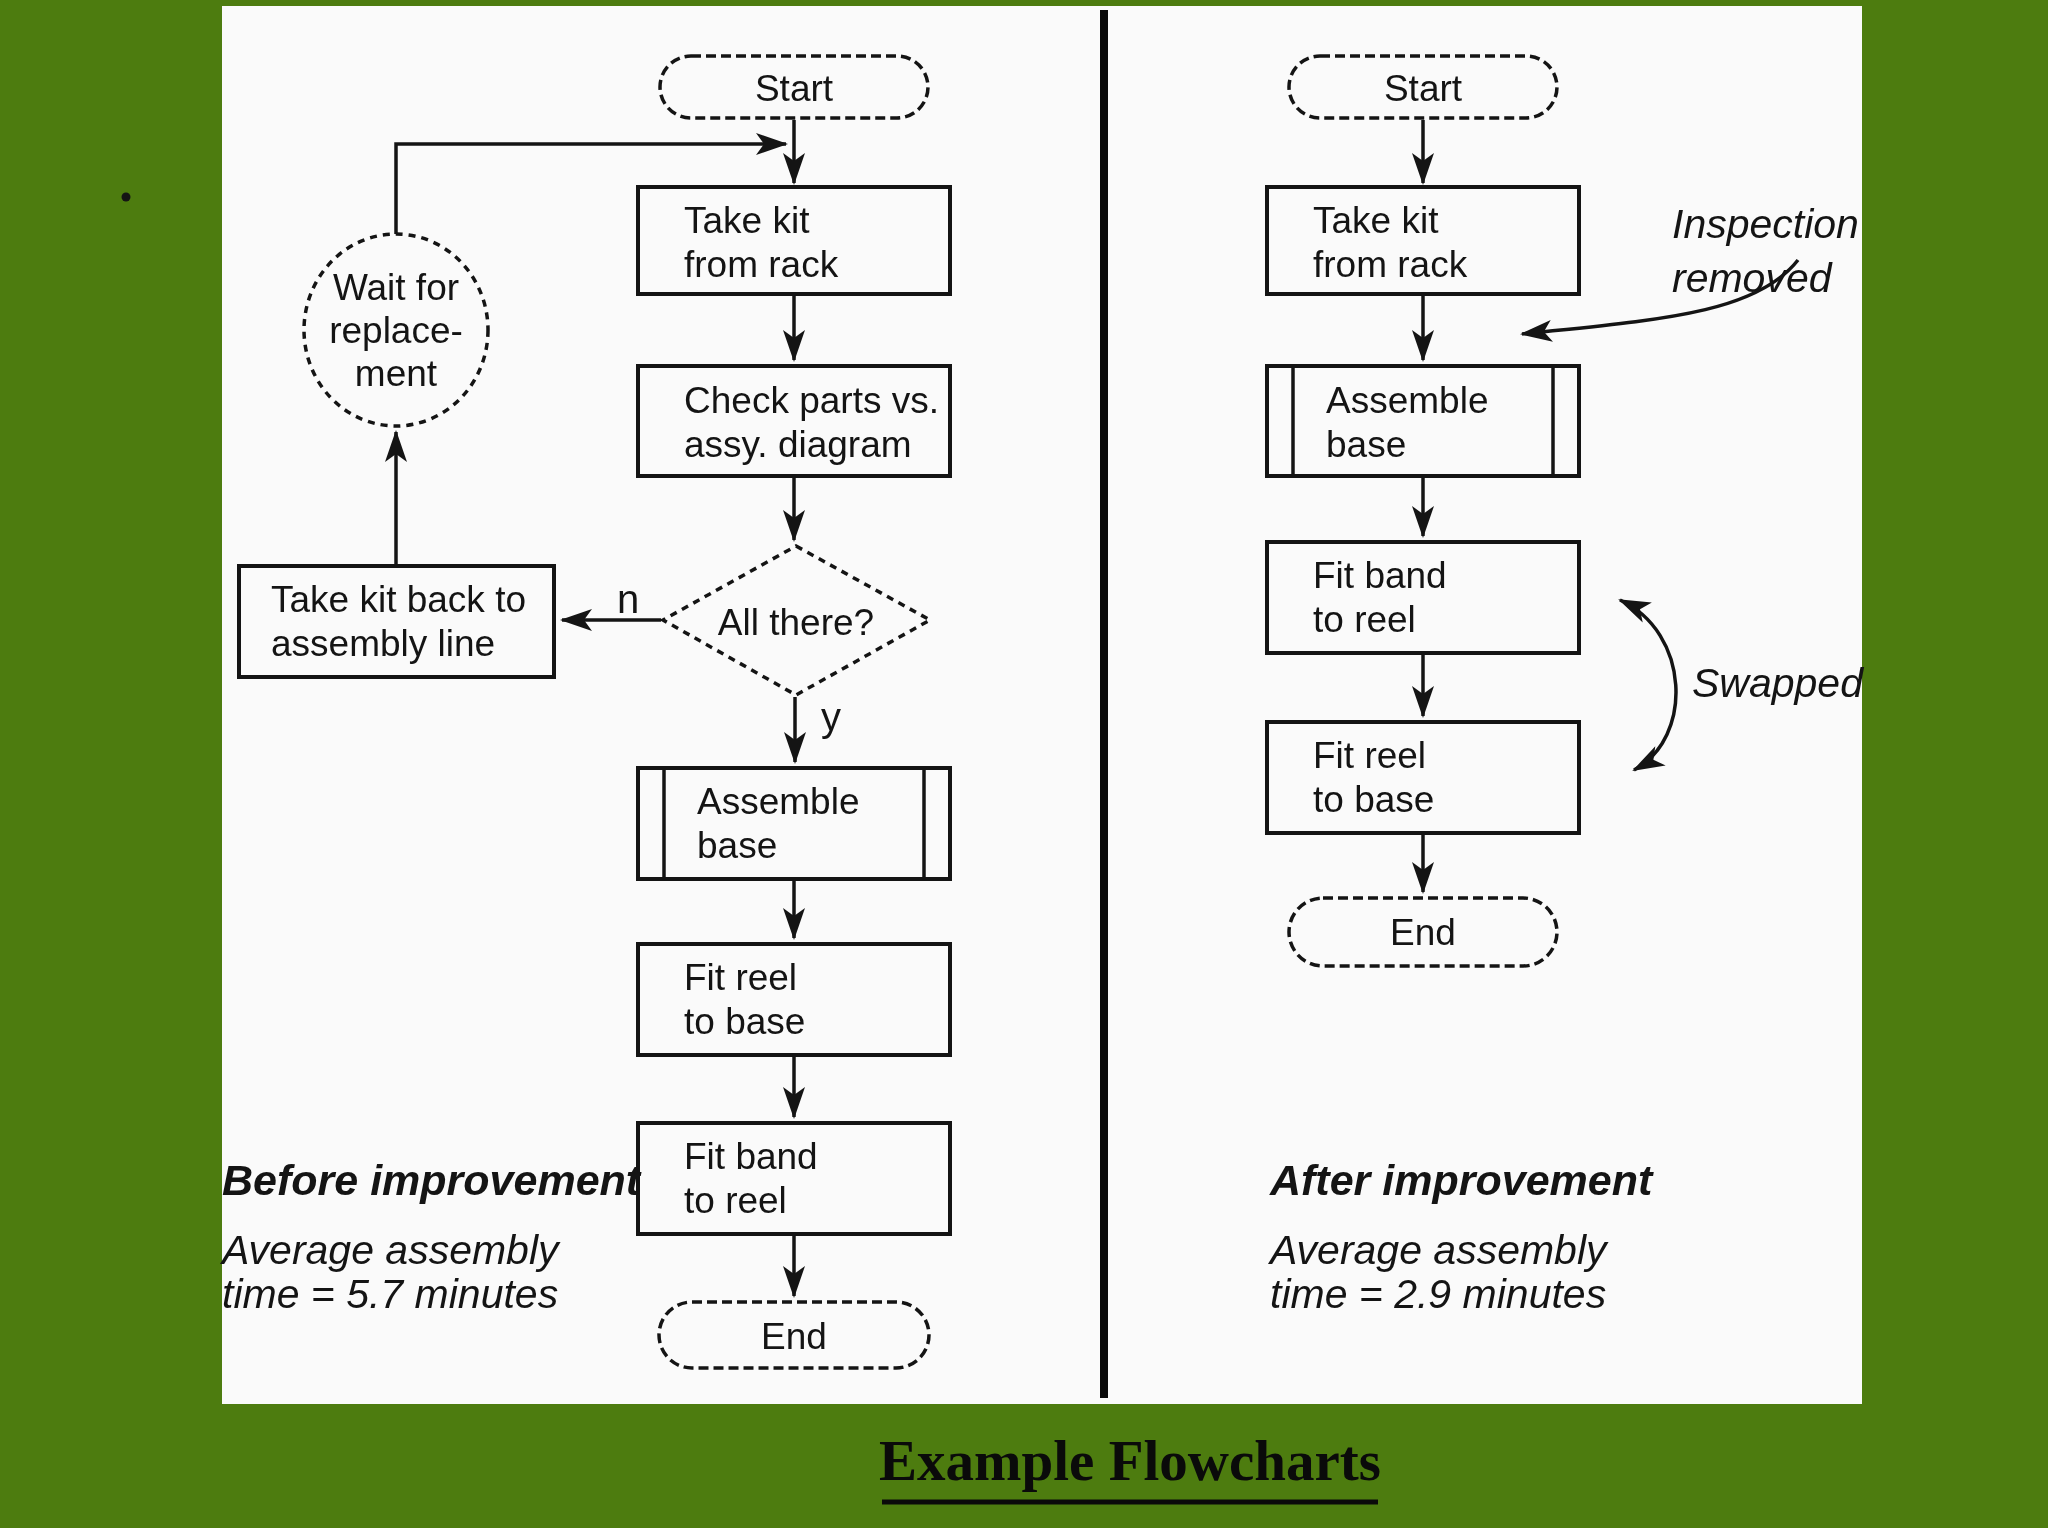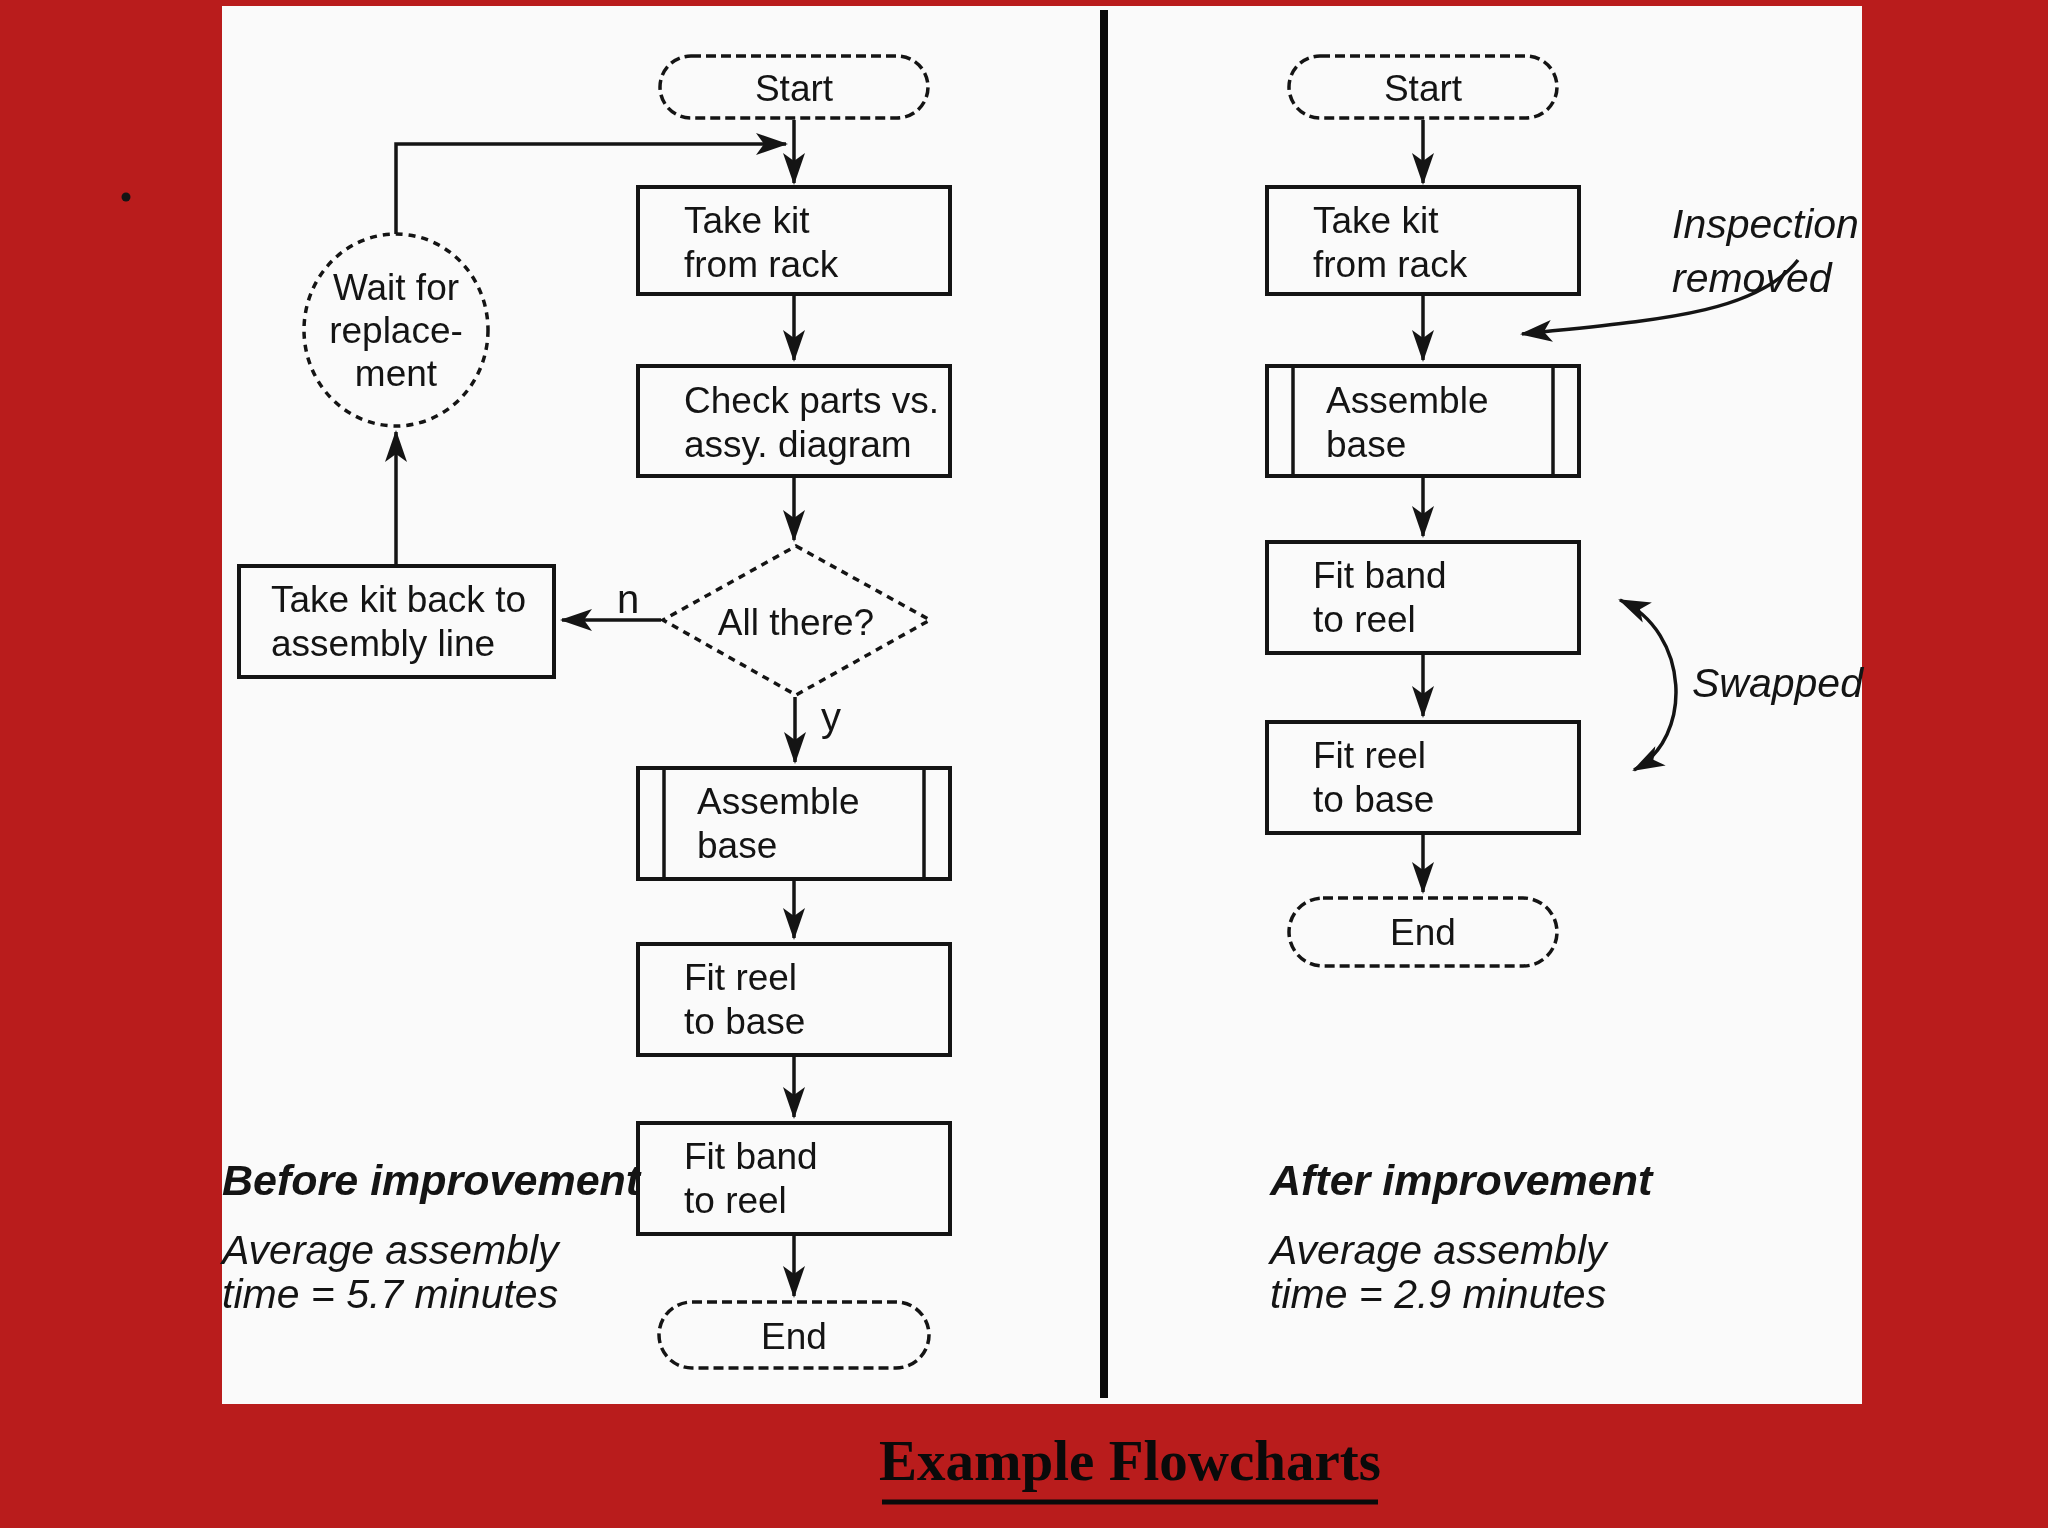--- a/index.html
+++ b/index.html
@@ -1,16 +1,16 @@
 <!DOCTYPE html>
 <html><head>
 <meta charset="utf-8">
 <style>
   html,body{margin:0;padding:0;background:#ffffff;}
-  .stage{position:relative;width:2048px;height:1528px;background:#b91c1c;overflow:hidden;}
+  .stage{position:relative;width:2048px;height:1528px;background:#4d7c0f;overflow:hidden;}
   svg{position:absolute;left:0;top:0;}
   .shape{fill:none;stroke:#141414;stroke-width:4;}
   .thin{fill:none;stroke:#141414;stroke-width:3.5;}
   .dashcurve{stroke-dasharray:7 6;}
   .dashoval{stroke-dasharray:10 5;}
   .conn{fill:none;stroke:#141414;stroke-width:3.5;}
   .node-t{font-family:"Liberation Sans",sans-serif;font-size:37px;fill:#141414;}
   .lbl-t{font-family:"Liberation Sans",sans-serif;font-size:40px;fill:#141414;}
   .cap-b{font-family:"Liberation Sans",sans-serif;font-size:43px;font-weight:bold;font-style:italic;fill:#141414;}
   .cap-i{font-family:"Liberation Sans",sans-serif;font-size:41px;font-style:italic;fill:#141414;}

